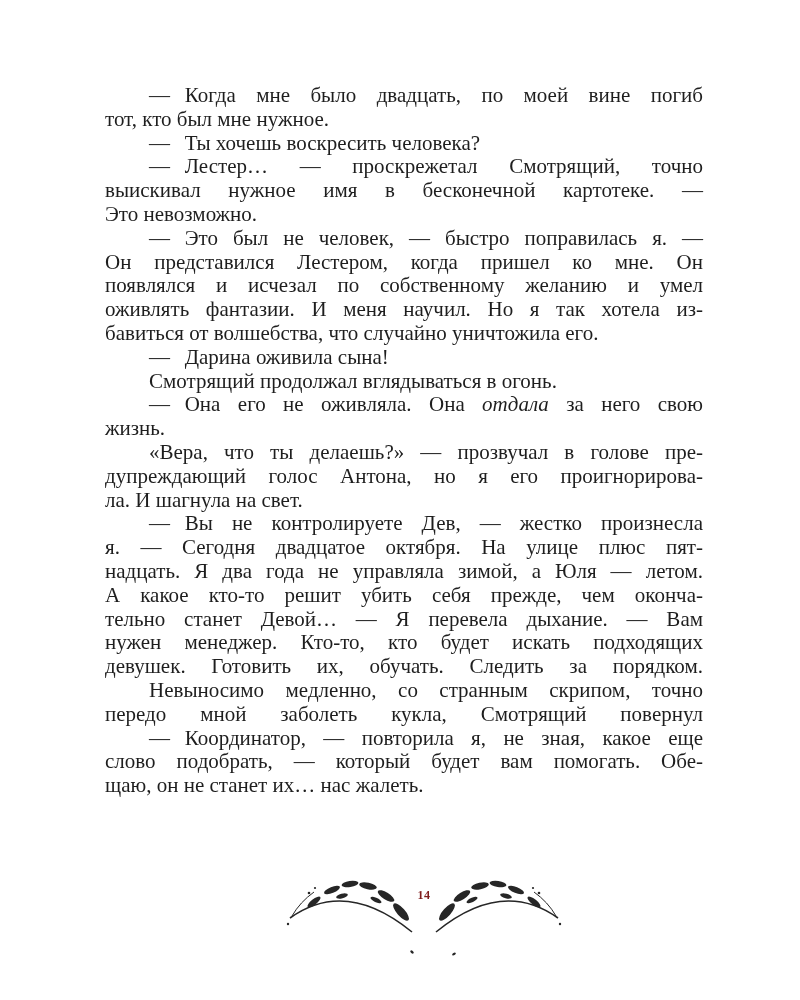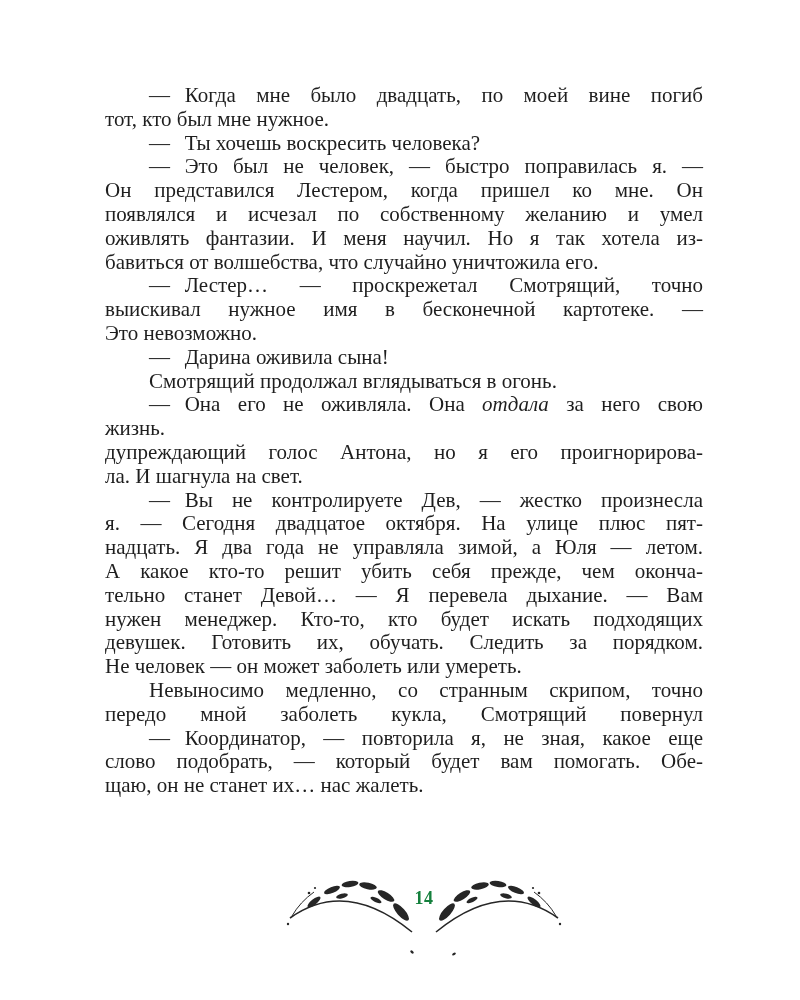--- a/index.html
+++ b/index.html
@@ -39,75 +39,75 @@
   .footer-inner{
     position:relative;
     width:280px;height:92px;
     margin:0 auto;
     transform:translateX(20px);
   }
   .page-number{
     position:absolute;
     top:16px;left:50%;
     transform:translateX(-50%);
-    font-size:18px;
+    font-size:12px;
     font-weight:bold;
     letter-spacing:0.5px;
-    color:#15803d;
+    color:#7f1d1d;
   }
   svg.ornament{position:absolute;top:0;left:0;display:block;}
 </style>
 </head>
 <body>
 
 <div class="book-page">
 
   <div class="text-block">
       <div class="paragraph">
         <div class="line indent"><span>—  Когда мне было двадцать, по моей вине погиб</span></div>
         <div class="line end"><span>тот, кто был мне нужное.</span></div>
       </div>
       <div class="paragraph">
         <div class="line indent end"><span>—  Ты хочешь воскресить человека?</span></div>
       </div>
       <div class="paragraph">
+        <div class="line indent"><span>—  Лестер… — проскрежетал Смотрящий, точно</span></div>
+        <div class="line"><span>выискивал нужное имя в бесконечной картотеке. —</span></div>
+        <div class="line end"><span>Это невозможно.</span></div>
+      </div>
+      <div class="paragraph">
         <div class="line indent"><span>—  Это был не человек, — быстро поправилась я. —</span></div>
         <div class="line"><span>Он представился Лестером, когда пришел ко мне. Он</span></div>
         <div class="line"><span>появлялся и исчезал по собственному желанию и умел</span></div>
         <div class="line"><span>оживлять фантазии. И меня научил. Но я так хотела из-</span></div>
         <div class="line end"><span>бавиться от волшебства, что случайно уничтожила его.</span></div>
-      </div>
-      <div class="paragraph">
-        <div class="line indent"><span>—  Лестер… — проскрежетал Смотрящий, точно</span></div>
-        <div class="line"><span>выискивал нужное имя в бесконечной картотеке. —</span></div>
-        <div class="line end"><span>Это невозможно.</span></div>
       </div>
       <div class="paragraph">
         <div class="line indent end"><span>—  Дарина оживила сына!</span></div>
       </div>
       <div class="paragraph">
         <div class="line indent end"><span>Смотрящий продолжал вглядываться в огонь.</span></div>
       </div>
       <div class="paragraph">
         <div class="line indent"><span>—  Она его не оживляла. Она </span><span class="italic">отдала</span><span> за него свою</span></div>
         <div class="line end"><span>жизнь.</span></div>
       </div>
       <div class="paragraph">
+        <div class="line indent"><span>«Вера, что ты делаешь?» — прозвучал в голове пре-</span></div>
         <div class="line"><span>дупреждающий голос Антона, но я его проигнорирова-</span></div>
         <div class="line end"><span>ла. И шагнула на свет.</span></div>
       </div>
       <div class="paragraph">
         <div class="line indent"><span>—  Вы не контролируете Дев, — жестко произнесла</span></div>
         <div class="line"><span>я. — Сегодня двадцатое октября. На улице плюс пят-</span></div>
         <div class="line"><span>надцать. Я два года не управляла зимой, а Юля — летом.</span></div>
         <div class="line"><span>А какое кто-то решит убить себя прежде, чем оконча-</span></div>
         <div class="line"><span>тельно станет Девой… — Я перевела дыхание. — Вам</span></div>
         <div class="line"><span>нужен менеджер. Кто-то, кто будет искать подходящих</span></div>
         <div class="line"><span>девушек. Готовить их, обучать. Следить за порядком.</span></div>
-        <div class="line end"><span>Не человек — он может заболеть или умереть.</span></div>
       </div>
       <div class="paragraph">
         <div class="line indent"><span>Невыносимо медленно, со странным скрипом, точно</span></div>
         <div class="line"><span>передо мной заболеть кукла, Смотрящий повернул</span></div>
       </div>
       <div class="paragraph">
         <div class="line indent"><span>—  Координатор, — повторила я, не зная, какое еще</span></div>
         <div class="line"><span>слово подобрать, — который будет вам помогать. Обе-</span></div>
         <div class="line end"><span>щаю, он не станет их… нас жалеть.</span></div>
       </div>

